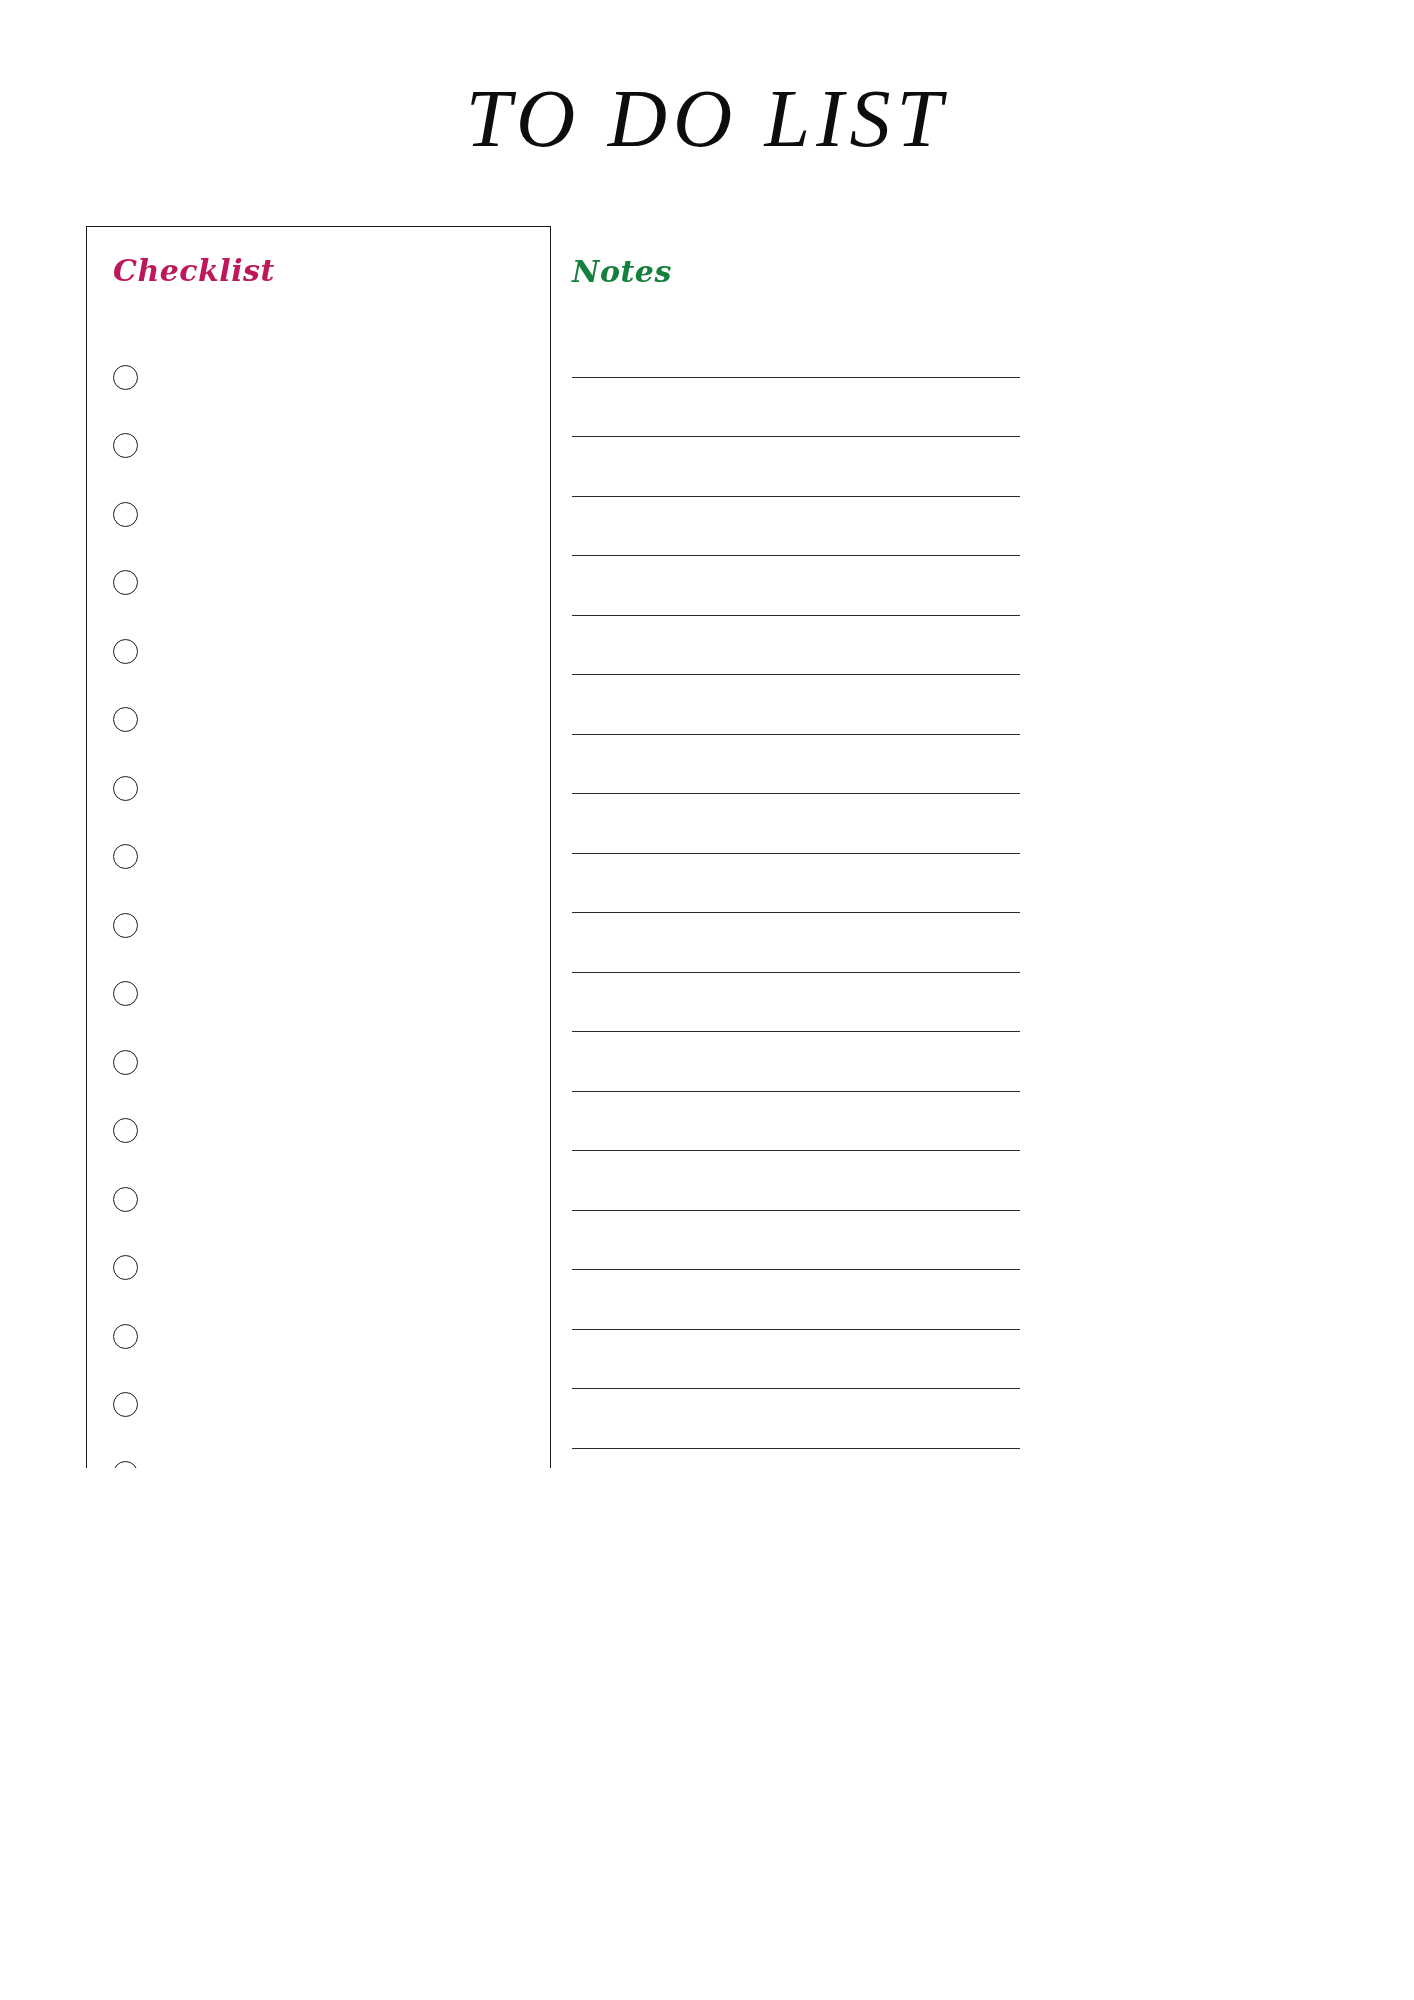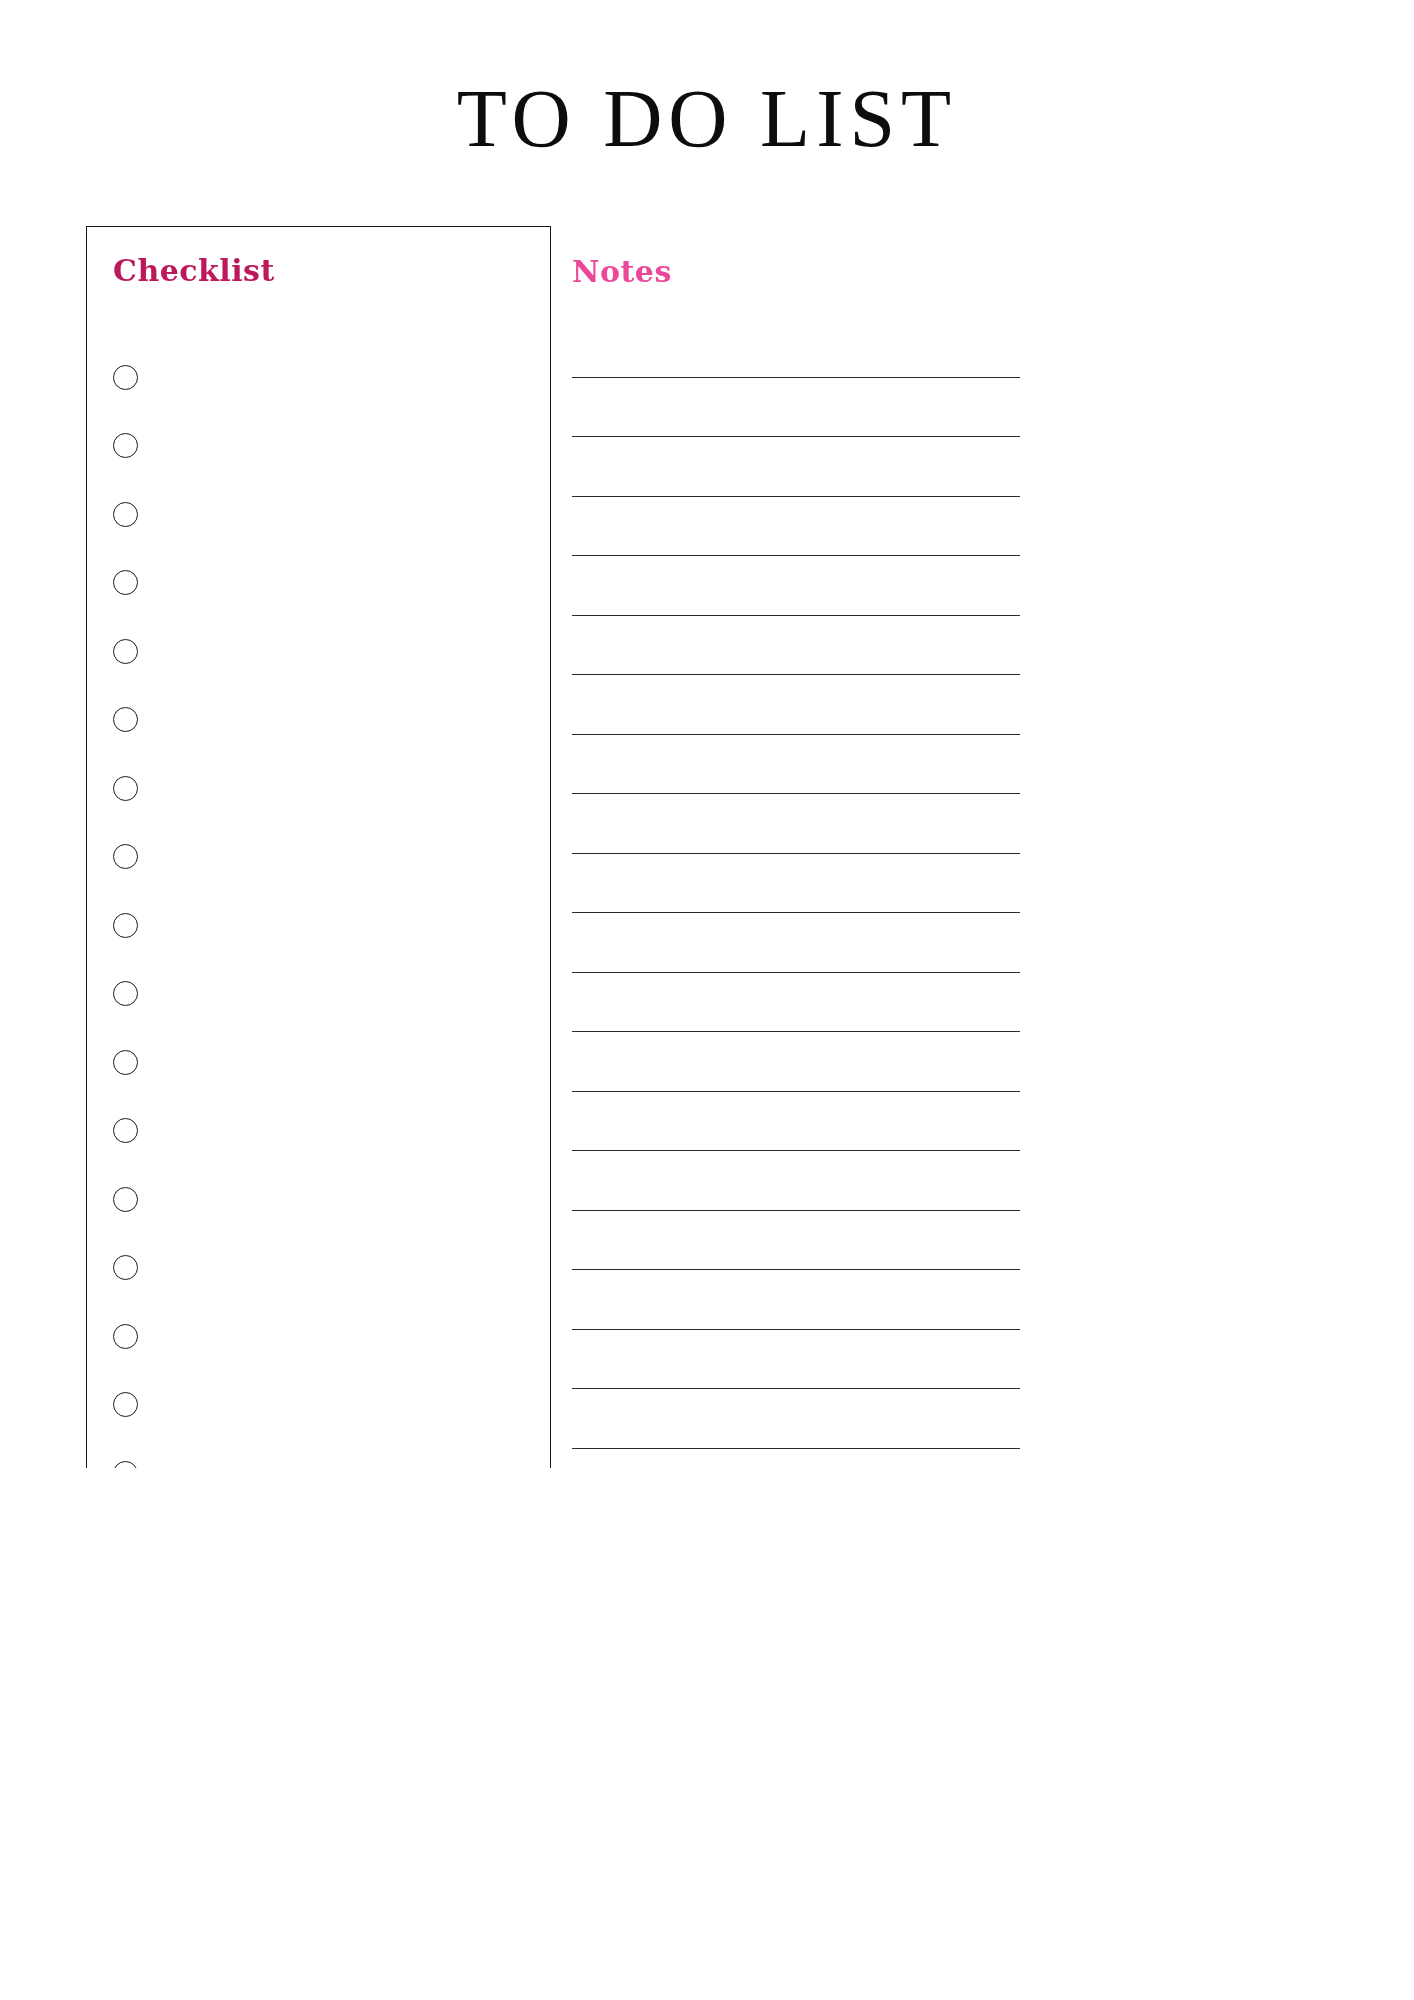--- a/index.html
+++ b/index.html
@@ -8,20 +8,21 @@
     background: #ffffff;
   }
   .page {
     position: relative;
     width: 1414px;
     height: 1468px;
     background: #ffffff;
     font-family: "Liberation Serif", serif;
     overflow: hidden;
     box-sizing: border-box;
+    font-style: italic;
   }
   .page-title {
     position: absolute;
     left: 0;
     top: 78px;
     width: 1414px;
     text-align: center;
     font-family: "Liberation Serif", serif;
     font-size: 82px;
     font-weight: 400;
@@ -85,21 +86,21 @@
     width: 448px;
     height: 1290px;
   }
   .notes-heading {
     position: absolute;
     left: 0;
     top: 28px;
     font-family: "DejaVu Serif", serif;
     font-size: 30px;
     font-weight: 700;
-    color: #ec4899;
+    color: #15803d;
     letter-spacing: 0.5px;
   }
   .notes-lines {
     position: absolute;
     left: 0;
     top: 92px;
     width: 448px;
   }
   .note-line {
     height: 59.5px;

